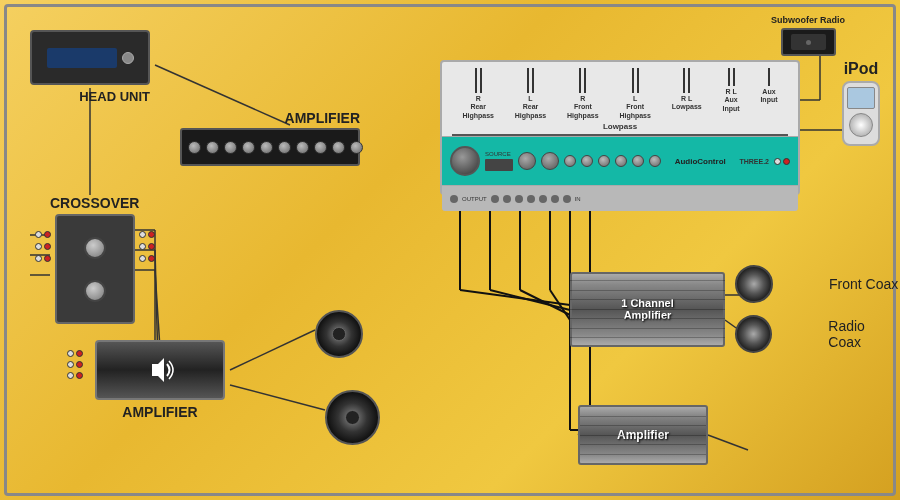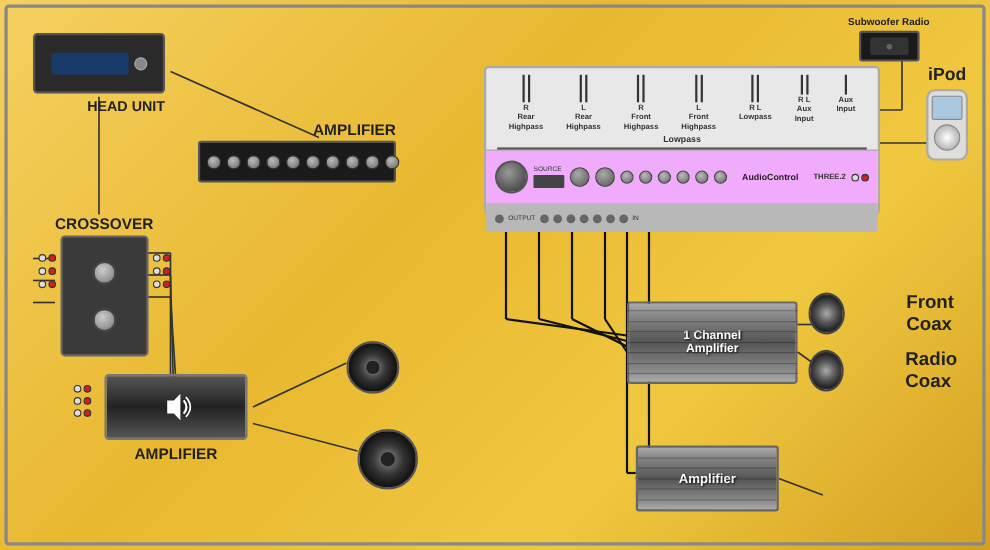--- a/index.html
+++ b/index.html
@@ -237,21 +237,21 @@
     }
     .outputs-text {
       text-align: center;
       font-size: 8px;
       color: #333;
       font-weight: bold;
       margin-bottom: 3px;
     }
     .ac-main-panel {
       height: 50px;
-      background: #f0abfc;
+      background: #14b8a6;
       border-top: 1px solid #aaa;
       border-bottom: 1px solid #aaa;
       display: flex;
       align-items: center;
       padding: 0 8px;
       gap: 5px;
     }
     .ac-big-knob {
       width: 30px;
       height: 30px;
@@ -359,23 +359,23 @@
 
     
     .speaker-right {
       width: 38px;
       height: 38px;
       border-radius: 50%;
       background: radial-gradient(circle at 50% 50%, #aaa 0%, #555 40%, #222 70%, #666 100%);
       border: 2px solid #444;
     }
     .speaker-label {
-      font-size: 17px;
+      font-size: 14px;
       color: #222;
-      font-weight: bold;
+      font-weight: normal;
       padding-left: 48px;
     }
 
     
     .satellite-container {
       position: absolute;
       top: 15px;
       right: 55px;
       display: flex;
       flex-direction: column;

